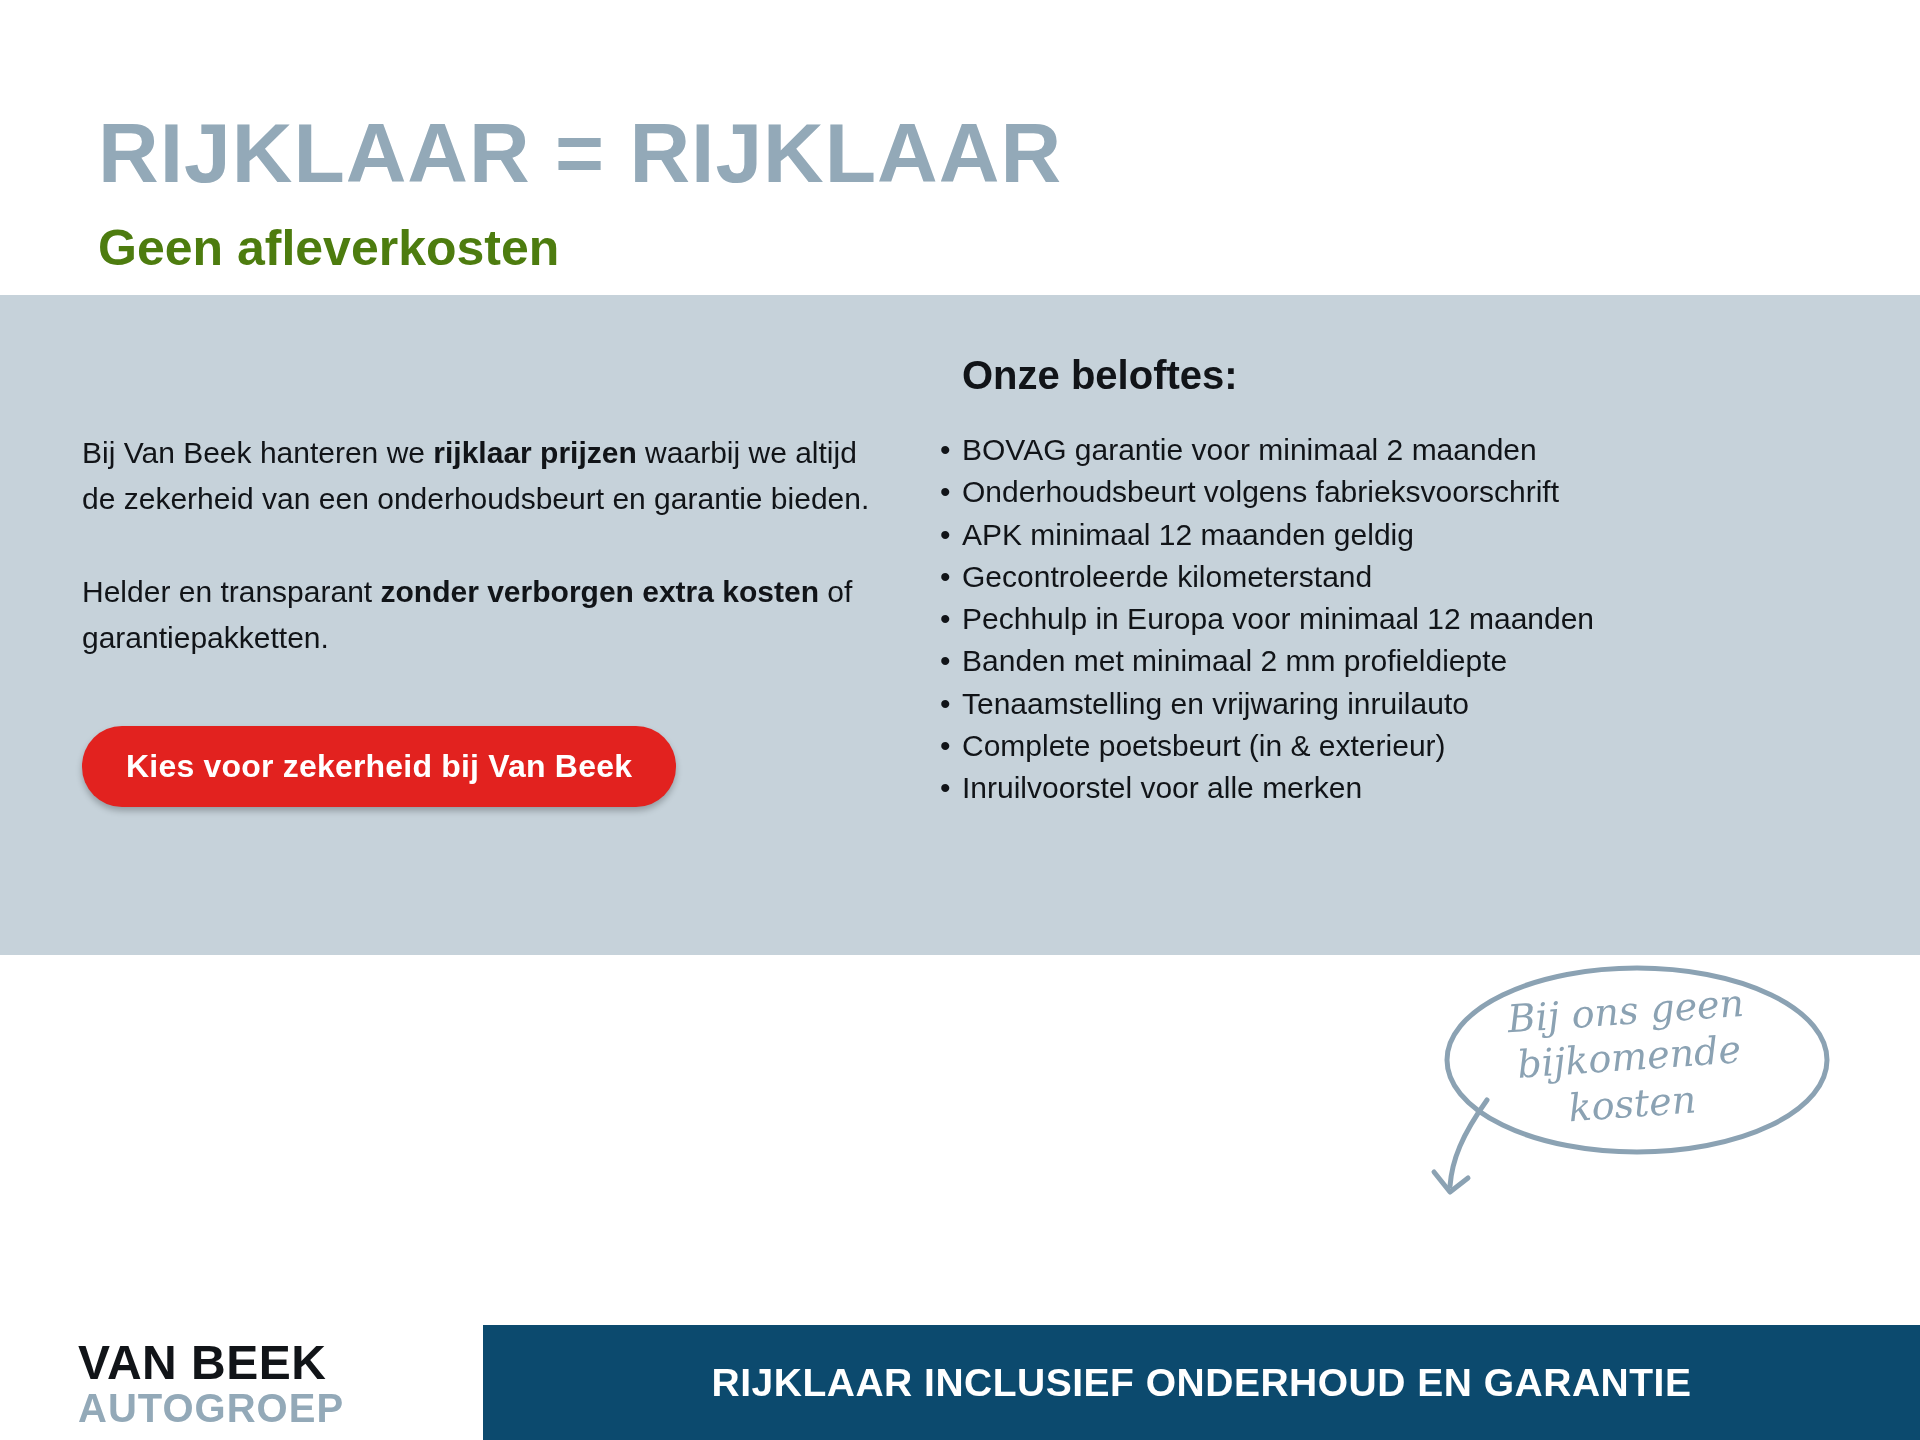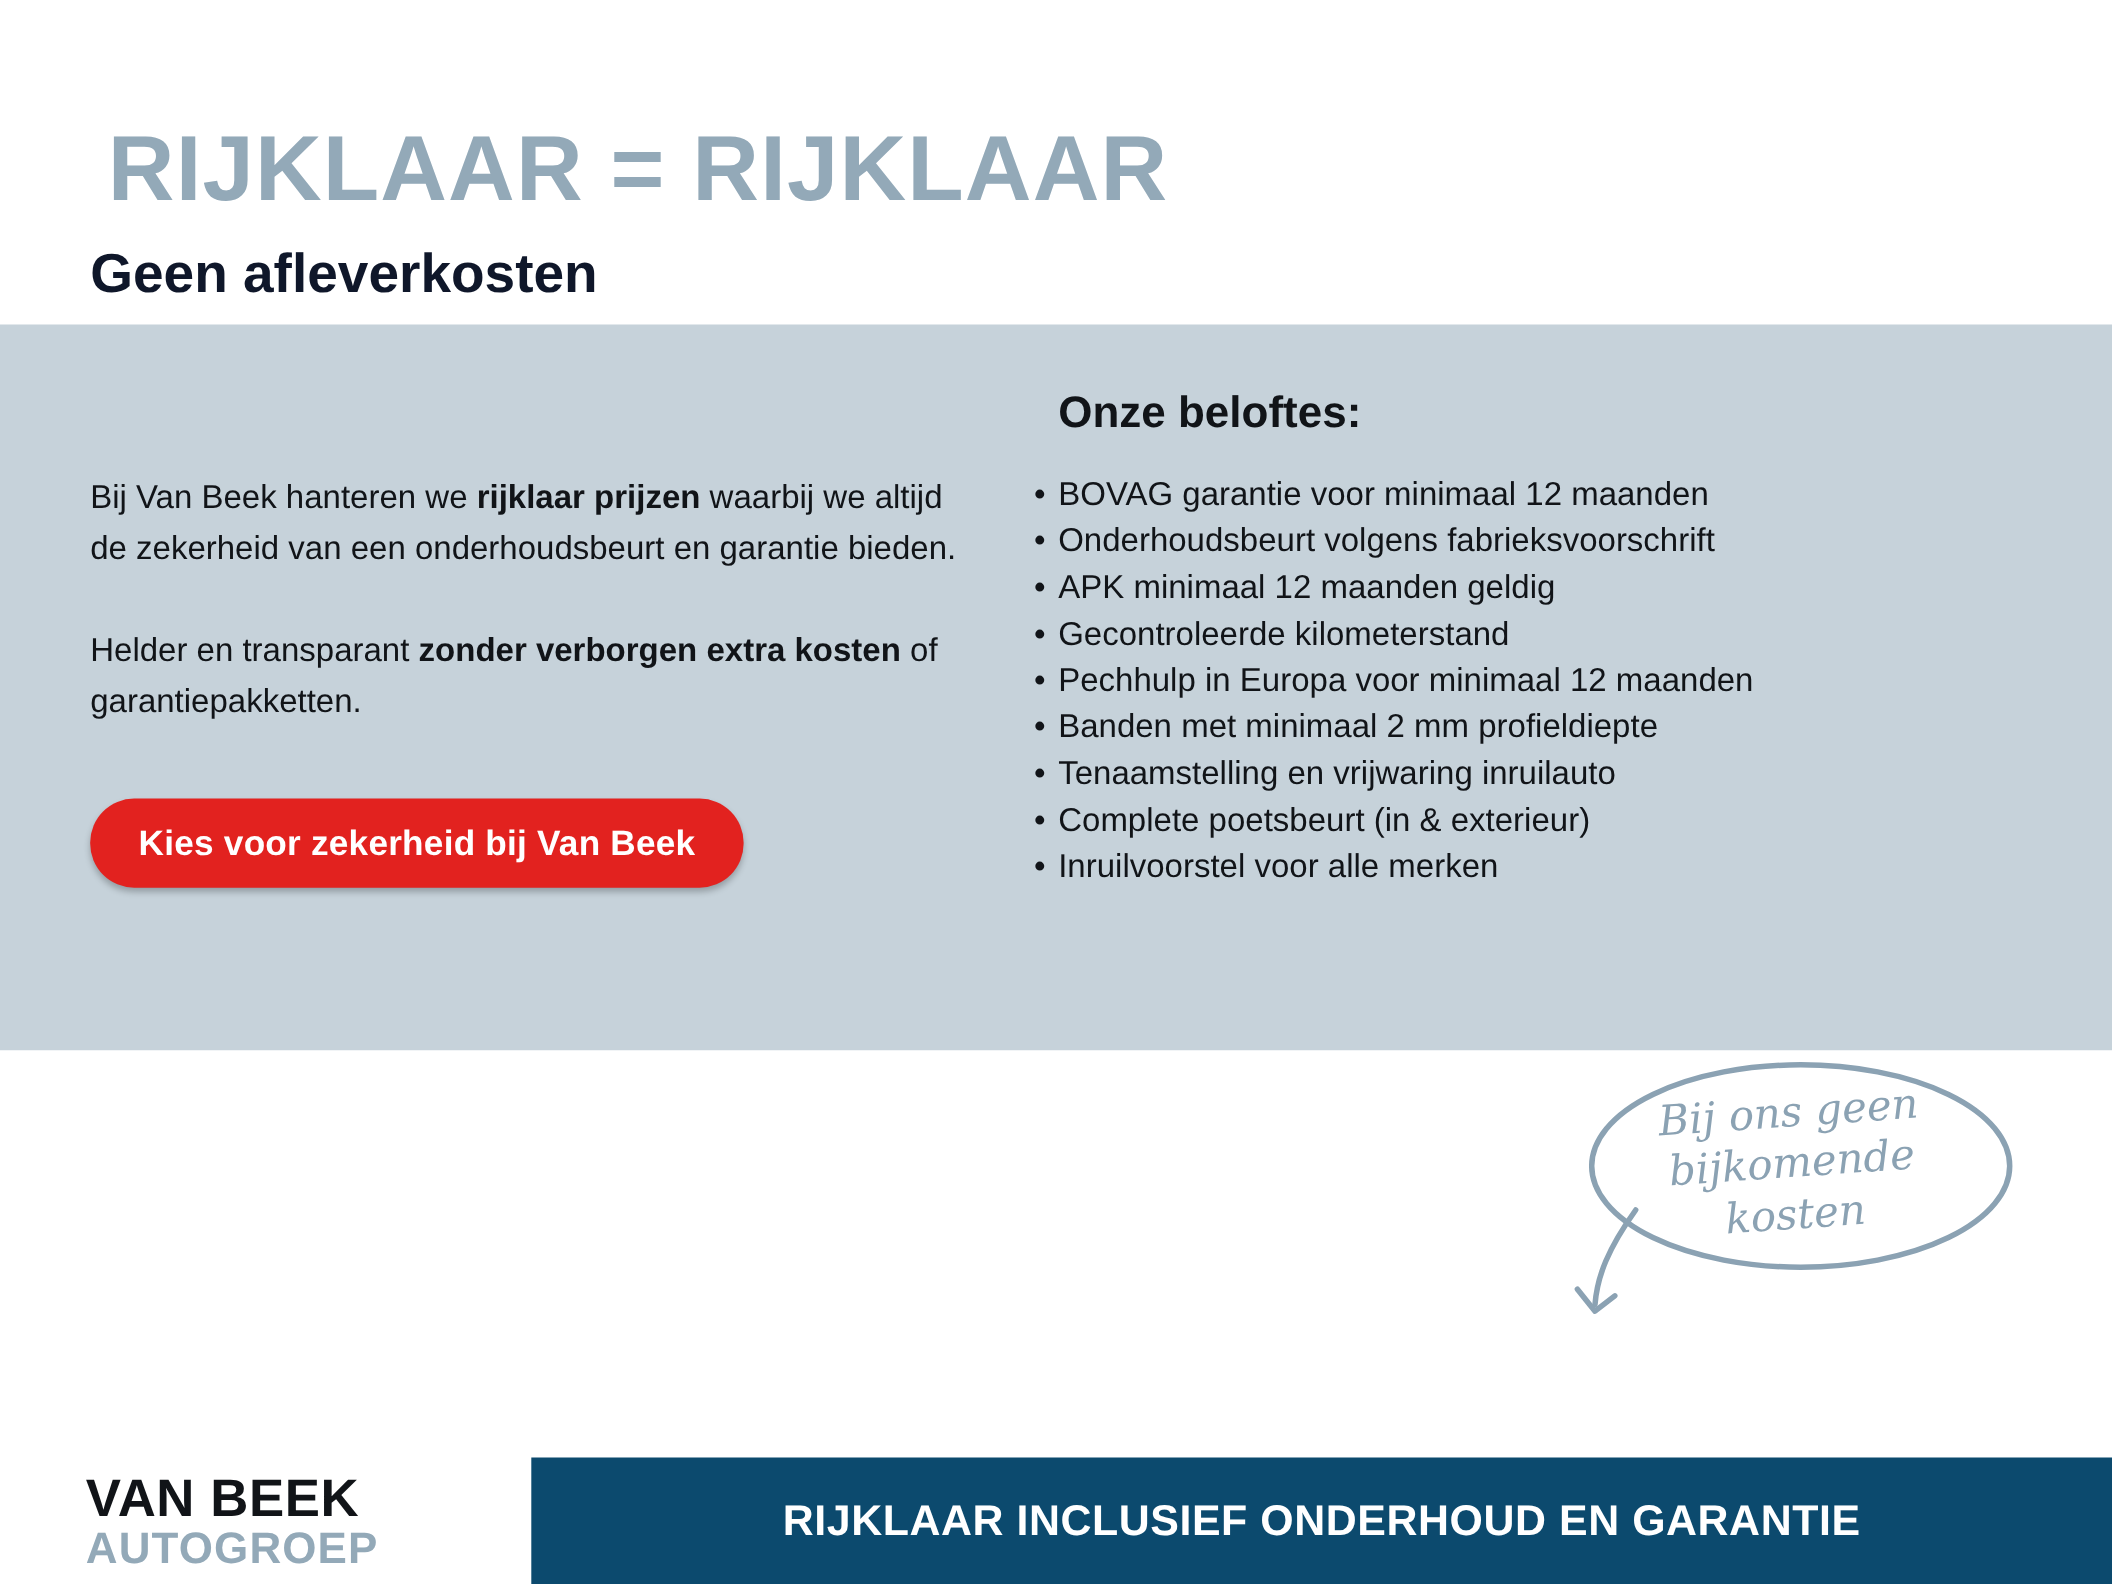--- a/index.html
+++ b/index.html
@@ -26,22 +26,22 @@
     font-size: 84px;
     font-weight: bold;
     letter-spacing: 1px;
     color: #93a9b8;
     line-height: 1.0;
     margin: 16px;
   }
   .subhead {
     font-size: 50px;
     font-weight: bold;
-    color: #0f172a;
-    margin: 28px 0 0 0;
+    color: #4d7c0f;
+    margin: 28px 0 0 16px;
     line-height: 1.0;
   }
 
   
   .band {
     background: #c6d2da;
     height: 660px;
     width: 100%;
     box-sizing: border-box;
     display: flex;
@@ -191,21 +191,21 @@
 
   <div class="col-left">
     <p class="para"><span>Bij Van Beek hanteren we </span><b>rijklaar prijzen</b><span> waarbij we altijd de zekerheid van een onderhoudsbeurt en garantie bieden.</span></p>
     <p class="para"><span>Helder en transparant </span><b>zonder verborgen extra kosten</b><span> of garantiepakketten.</span></p>
     <button class="cta">Kies voor zekerheid bij Van Beek</button>
   </div>
 
   <div class="col-right">
     <div class="promise-title">Onze beloftes:</div>
     <ul class="promise-list">
-      <li>BOVAG garantie voor minimaal 12 maanden</li>
+      <li>BOVAG garantie voor minimaal 2 maanden</li>
       <li>Onderhoudsbeurt volgens fabrieksvoorschrift</li>
       <li>APK minimaal 12 maanden geldig</li>
       <li>Gecontroleerde kilometerstand</li>
       <li>Pechhulp in Europa voor minimaal 12 maanden</li>
       <li>Banden met minimaal 2 mm profieldiepte</li>
       <li>Tenaamstelling en vrijwaring inruilauto</li>
       <li>Complete poetsbeurt (in &amp; exterieur)</li>
       <li>Inruilvoorstel voor alle merken</li>
     </ul>
   </div>

